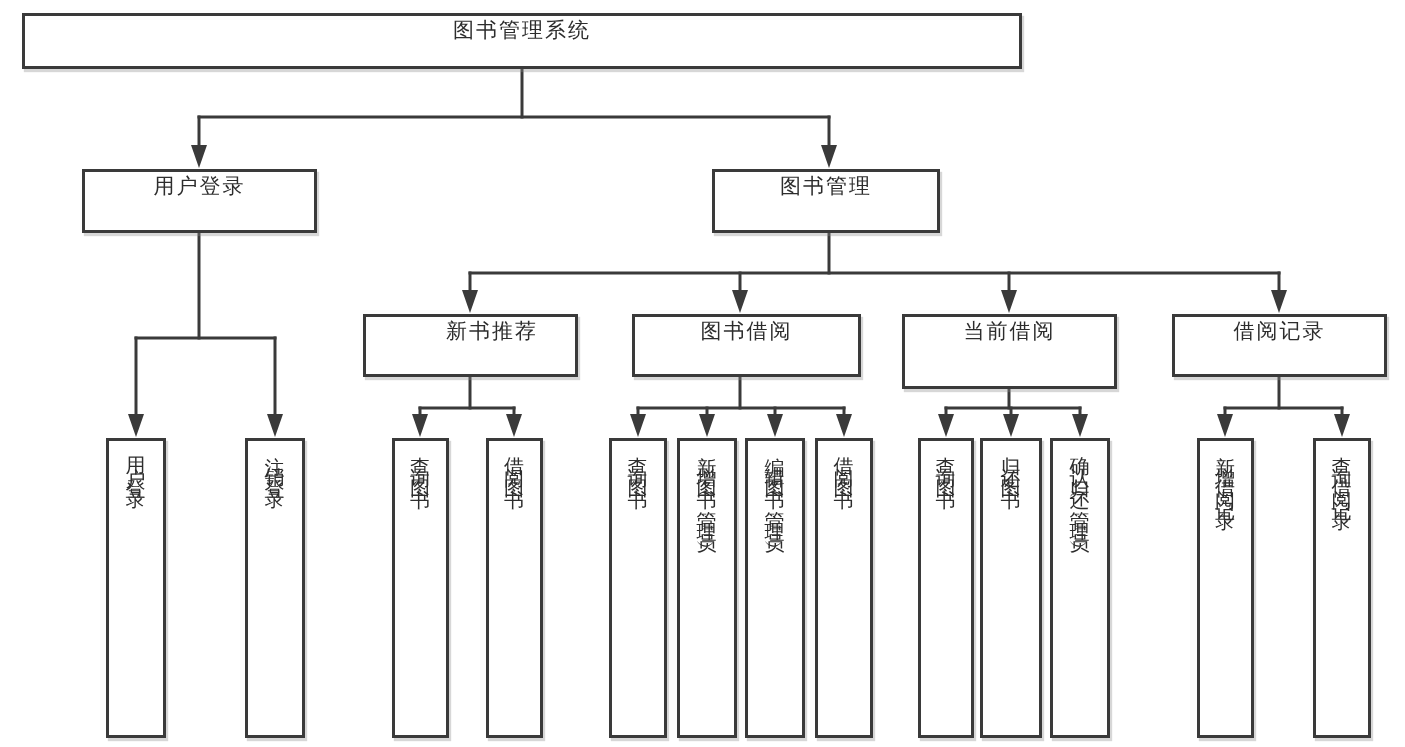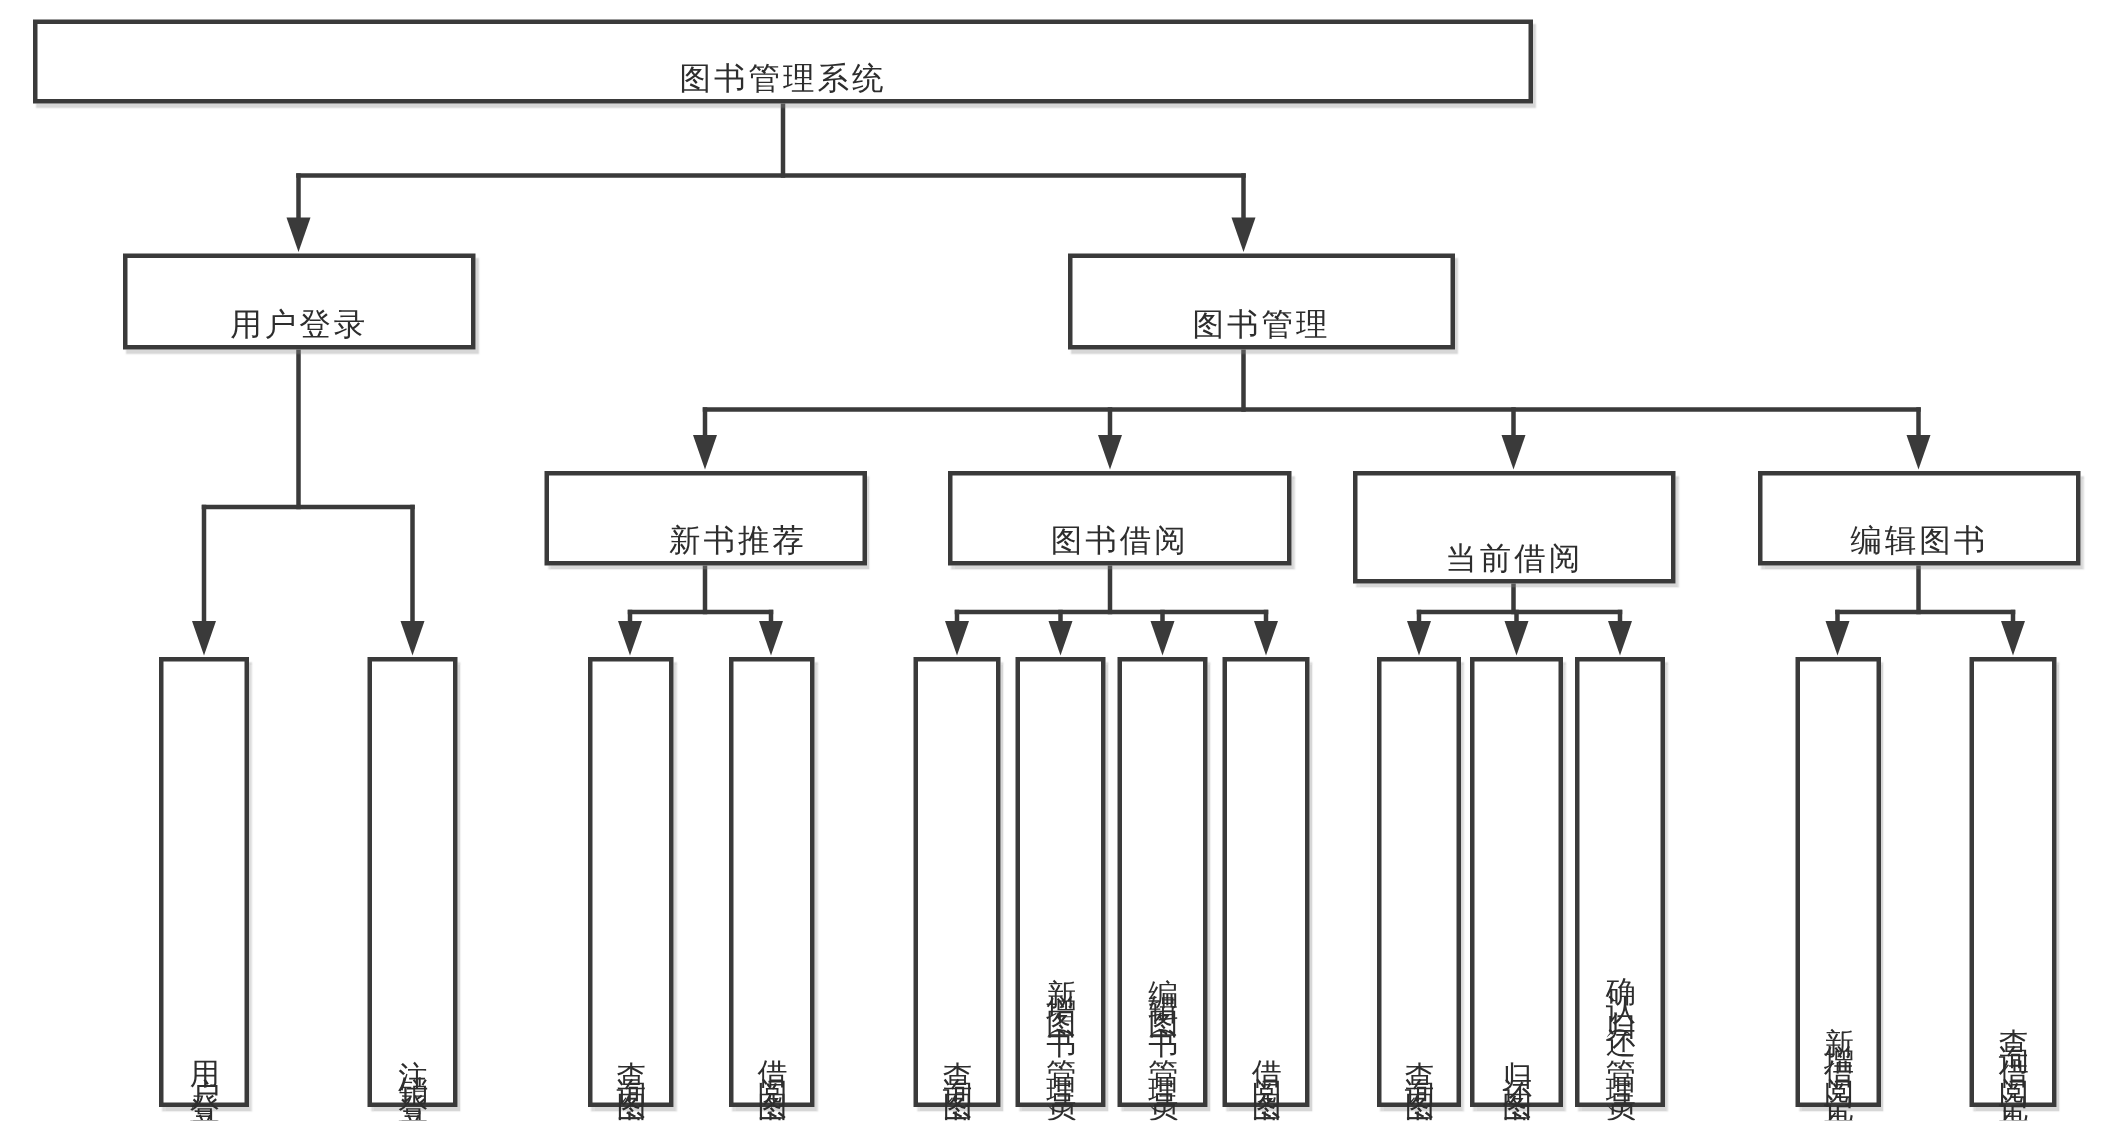--- a/index.html
+++ b/index.html
@@ -9,21 +9,21 @@
     background:var(--box-fill,#ffffff);
     font-family:"Liberation Sans",sans-serif;
     overflow:hidden;
   }
   #connector-layer{position:absolute;left:0;top:0;width:1405px;height:747px;}
   .node{
     position:absolute;
     box-sizing:border-box;
     background:var(--box-fill,#ffffff);
     border:3px solid var(--box-border,#3a3a3a);
-    display:flex;align-items:flex-end;justify-content:center;
+    display:flex;align-items:flex-start;justify-content:center;
     box-shadow:2px 3px 1px rgba(140,140,140,0.35);
   }
   .node-h .node-label{
     font-size:21px;color:var(--text,#2d2d2d);
     letter-spacing:2px;white-space:nowrap;
   }
   .node-v .node-label{
     writing-mode:vertical-rl;
     font-size:20px;color:var(--text,#2d2d2d);
     letter-spacing:11px;line-height:1;
@@ -93,34 +93,34 @@
       <line x1="1342" y1="408" x2="1342" y2="418" stroke="#3a3a3a" stroke-width="3" stroke-linecap="square"></line>
       <polygon points="1334,414 1350,414 1342,437" fill="#3a3a3a"></polygon>
     </svg>
   <div id="diagram-nodes">
       <div class="node node-h" style="left: 22px; top: 13px; width: 1000px; height: 56px;">
         <span class="node-label">图书管理系统</span>
       </div>
       <div class="node node-h" style="left: 82px; top: 169px; width: 235px; height: 64px;">
         <span class="node-label">用户登录</span>
       </div>
-      <div class="node node-h" style="left: 712px; top: 169px; width: 258px; height: 64px;">
+      <div class="node node-h" style="left: 712px; top: 169px; width: 228px; height: 64px;">
         <span class="node-label">图书管理</span>
       </div>
       <div class="node node-h" style="left: 363px; top: 314px; width: 215px; height: 63px; padding-left: 43px;">
         <span class="node-label">新书推荐</span>
       </div>
       <div class="node node-h" style="left: 632px; top: 314px; width: 229px; height: 63px;">
         <span class="node-label">图书借阅</span>
       </div>
       <div class="node node-h" style="left: 902px; top: 314px; width: 215px; height: 75px;">
         <span class="node-label">当前借阅</span>
       </div>
       <div class="node node-h" style="left: 1172px; top: 314px; width: 215px; height: 63px;">
-        <span class="node-label">编辑图书</span>
+        <span class="node-label">借阅记录</span>
       </div>
       <div class="node node-v" style="left: 106px; top: 438px; width: 60px; height: 300px;">
         <span class="node-label">用户登录</span>
       </div>
       <div class="node node-v" style="left: 245px; top: 438px; width: 60px; height: 300px;">
         <span class="node-label">注销登录</span>
       </div>
       <div class="node node-v" style="left: 392px; top: 438px; width: 57px; height: 300px;">
         <span class="node-label">查询图书</span>
       </div>

